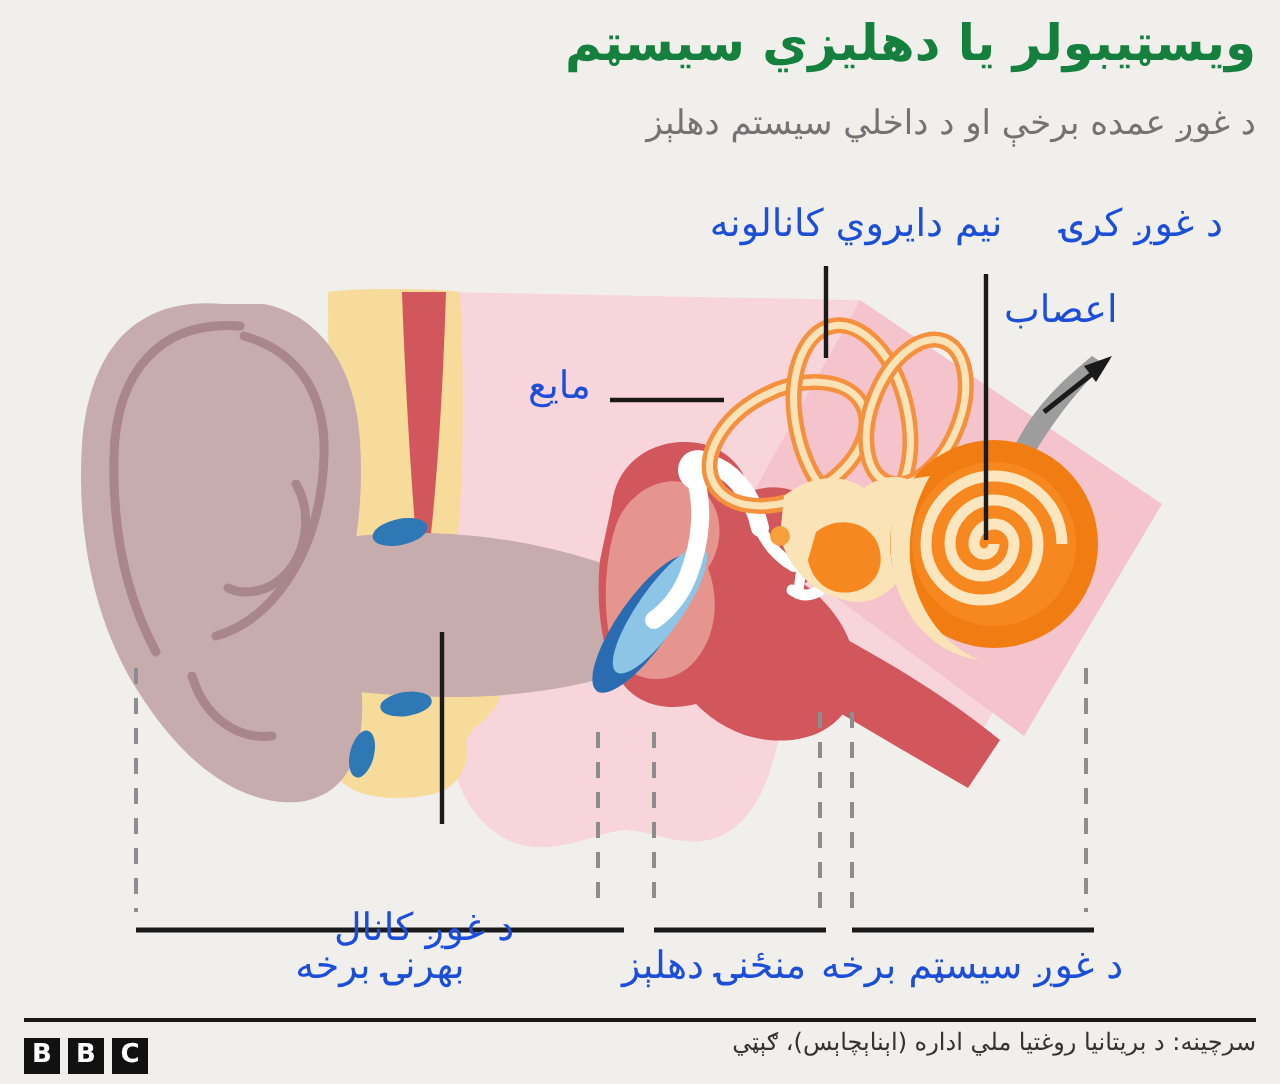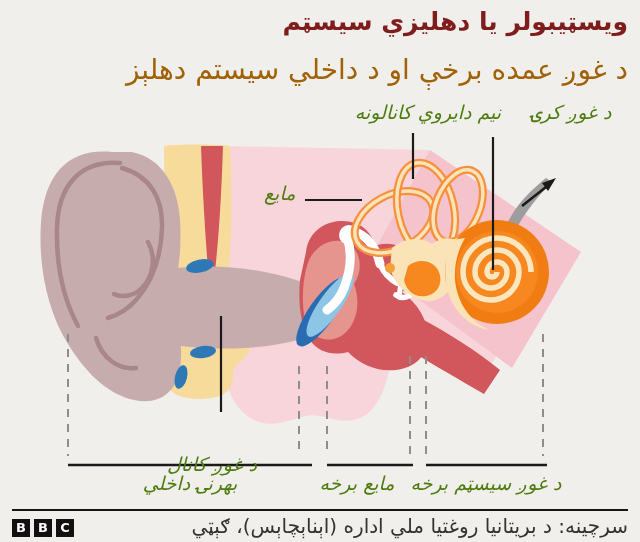--- a/index.html
+++ b/index.html
@@ -5,34 +5,34 @@
   html,body{margin:0;padding:0;}
   body{
     width:640px;height:542px;
     background:#f1efec;
     font-family:"DejaVu Sans","Liberation Sans",sans-serif;
     overflow:hidden;
   }
   .stage{position:relative;width:640px;height:542px;direction:rtl;}
   .art{position:absolute;left:0;top:0;z-index:1;}
   .txt{position:absolute;z-index:2;color:#1f1f1f;line-height:1.25;}
-  .title{right:12px;top:6px;font-size:25px;font-weight:bold;color:#7f1d1d;text-align:right;}
-  .subtitle{right:12px;top:52px;font-size:28px;color:#a16207;text-align:right;}
-  .lbl{font-size:19px;color:#4d7c0f;font-style:italic;}
+  .title{right:12px;top:6px;font-size:25px;font-weight:bold;color:#15803d;text-align:right;}
+  .subtitle{right:12px;top:52px;font-size:17px;color:#737373;text-align:right;}
+  .lbl{font-size:19px;color:#1d4ed8;}
   .lbl-canals{left:328px;top:101px;width:200px;text-align:center;}
   .lbl-cochlea{left:520px;top:101px;width:102px;text-align:center;}
   .lbl-nerves{left:502px;top:144px;width:92px;text-align:left;}
   .lbl-fluid{left:236px;top:182px;width:54px;text-align:left;margin-left:28px;}
   .lbl-earcanal{left:152px;top:417px;width:120px;text-align:center;margin-top:36px;}
   .lbl-sec{top:472px;text-align:center;font-size:19px;}
   .lbl-outer{left:110px;width:160px;}
   .lbl-middle{left:287px;width:140px;}
   .lbl-inner{left:406px;width:160px;}
   .footer-divider{position:absolute;left:12px;right:12px;top:509px;height:2px;background:#161616;z-index:2;}
-  .footer-src{position:absolute;right:12px;top:514px;font-size:20px;color:#333;z-index:2;text-align:right;margin-left:33px;}
+  .footer-src{position:absolute;right:12px;top:514px;font-size:12px;color:#333;z-index:2;text-align:right;margin-left:33px;}
   .bbc{position:absolute;left:12px;top:519px;z-index:2;display:flex;gap:4px;direction:ltr;}
   .bbc .blk{
     width:18px;height:18px;background:#111;color:#fff;
     font-weight:bold;font-size:13px;line-height:18px;text-align:center;
     font-family:"DejaVu Sans","Liberation Sans",sans-serif;
   }
 </style>
 </head>
 <body>
 
@@ -229,25 +229,26 @@
       <path d="M 522 206 L 546 187" stroke="#1a1a1a" stroke-width="2.5" fill="none"></path>
       <polygon points="556,178 548,191 542,183" fill="#1a1a1a"></polygon>
     </g>
   </svg>
 
   <div class="txt title">ويسټيبولر يا دهليزي سيسټم</div>
   <div class="txt subtitle">د غوږ عمده برخې او د داخلي سيستم دهلېز</div>
 
   <div class="txt lbl lbl-canals">نيم دايروي کانالونه</div>
   <div class="txt lbl lbl-cochlea">د غوږ کرۍ</div>
+  <div class="txt lbl lbl-nerves">اعصاب</div>
   <div class="txt lbl lbl-fluid">مايع</div>
   <div class="txt lbl lbl-earcanal">د غوږ کانال</div>
 
-  <div class="txt lbl lbl-sec lbl-outer">بهرنۍ داخلي</div>
-  <div class="txt lbl lbl-sec lbl-middle">مايع برخه</div>
+  <div class="txt lbl lbl-sec lbl-outer">بهرنۍ برخه</div>
+  <div class="txt lbl lbl-sec lbl-middle">منځنۍ دهلېز</div>
   <div class="txt lbl lbl-sec lbl-inner">د غوږ سيسټم برخه</div>
 
   <div class="footer-divider"></div>
   <div class="footer-src">سرچينه: د بريتانيا روغتيا ملي اداره (اېناېچاېس)، ګېټي</div>
 
   <div class="bbc">
     <div class="blk">B</div>
     <div class="blk">B</div>
     <div class="blk">C</div>
   </div>

